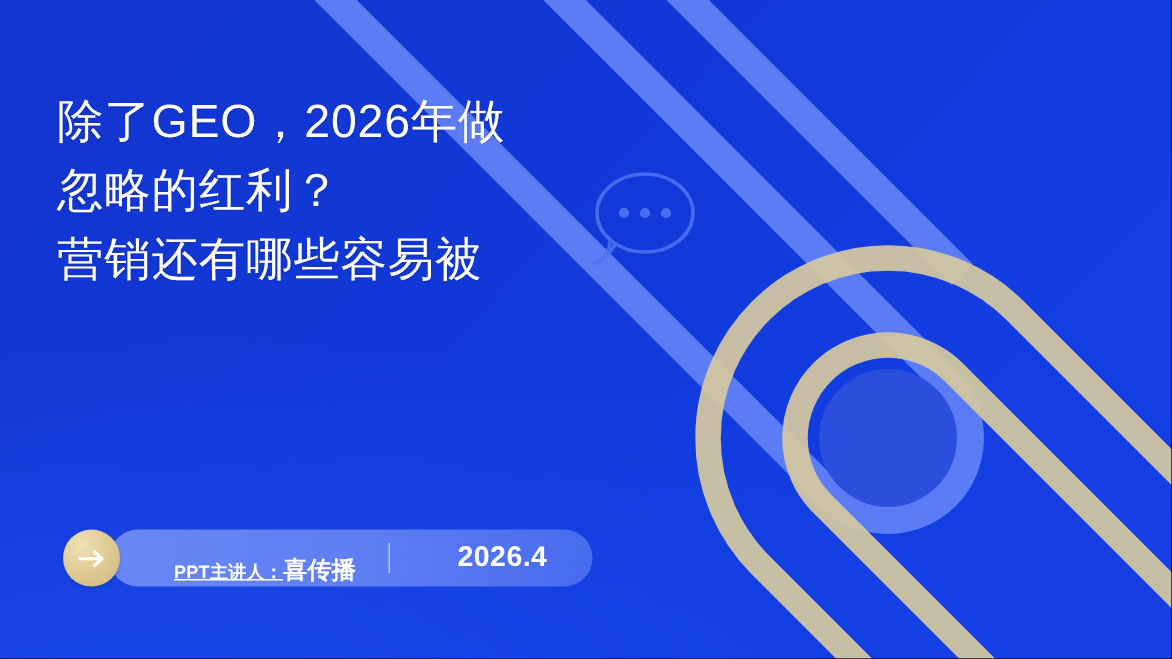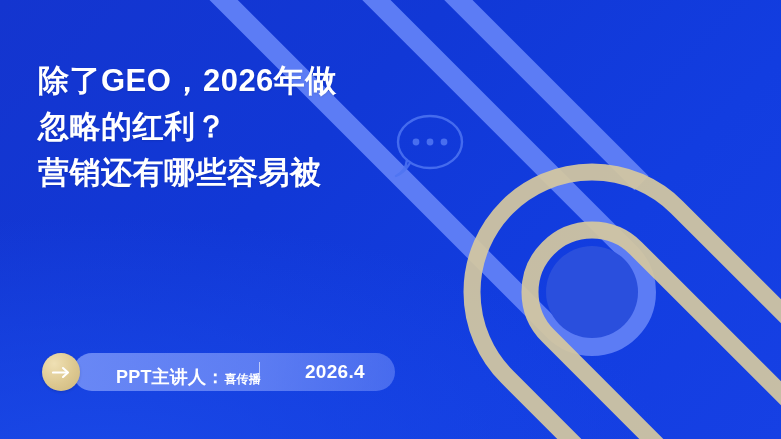--- a/index.html
+++ b/index.html
@@ -24,21 +24,21 @@
   .title-block{
     position:absolute;
     left:38px;
     top:58px;
     width:400px;
     z-index:5;
   }
   .title-line{
     color:#ffffff;
     font-size:31px;
-    font-weight:bold;
+    font-weight:normal;
     line-height:46px;
     letter-spacing:.5px;
     white-space:nowrap;
     text-shadow:0 1px 2px rgba(0,0,0,.10);
   }
 
   
   .footer{
     position:absolute;
     left:42px;
@@ -71,22 +71,22 @@
     align-items:center;
   }
   .footer-host{
     position:absolute;
     left:43px;
     display:flex;
     align-items:baseline;
     color:#ffffff;
     white-space:nowrap;
   }
-  .footer-host .host-label{font-size:18px;font-weight:bold;letter-spacing:.2px;}
-  .footer-host .host-name{font-size:12px;font-weight:bold;letter-spacing:.2px;margin-top:16px;}
+  .footer-host .host-label{font-size:12px;font-weight:bold;letter-spacing:.2px;text-decoration:underline;}
+  .footer-host .host-name{font-size:16px;font-weight:bold;letter-spacing:.2px;margin-top:16px;}
   .footer-divider{
     position:absolute;
     left:186px;
     top:9px;
     width:1px;height:20px;
     background:rgba(255,255,255,.60);
   }
   .footer-date{
     position:absolute;
     left:232px;

